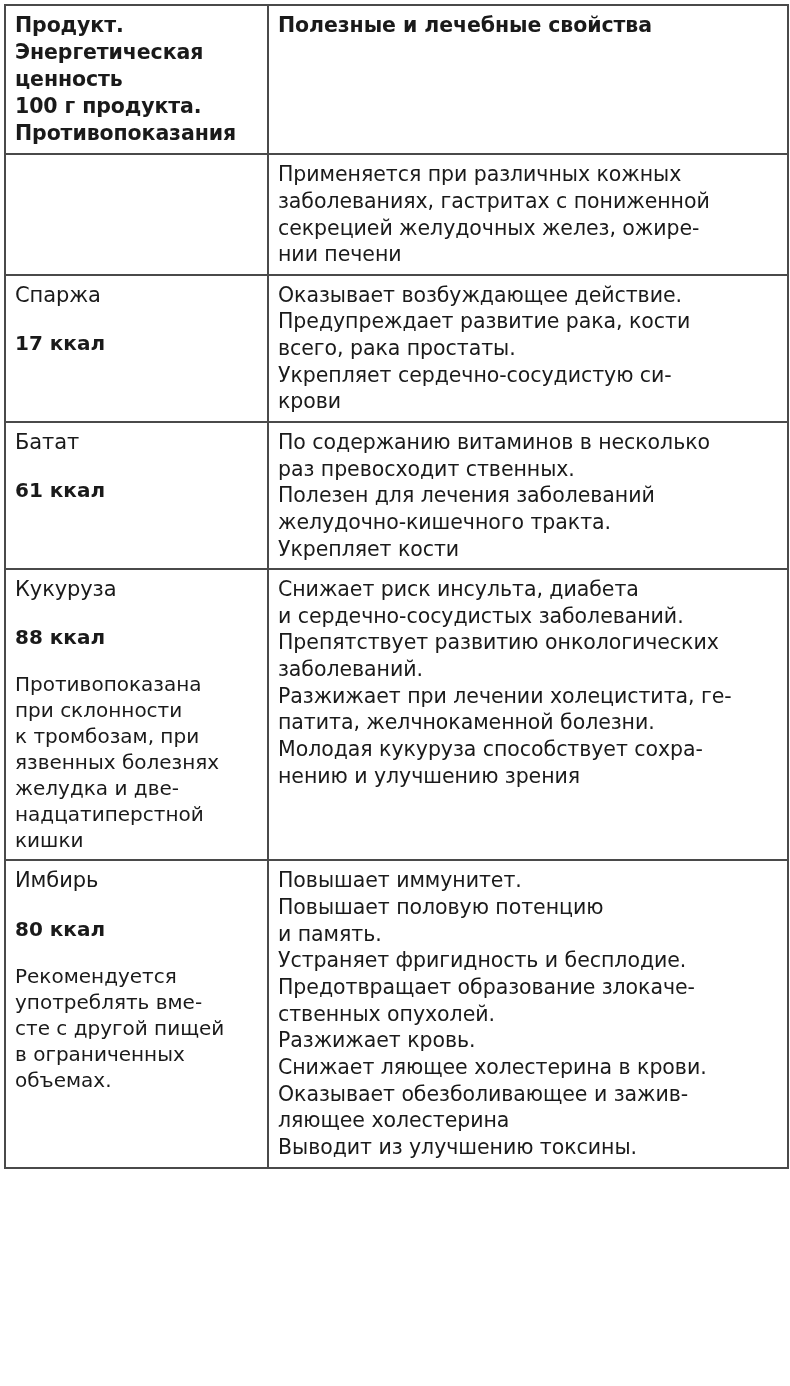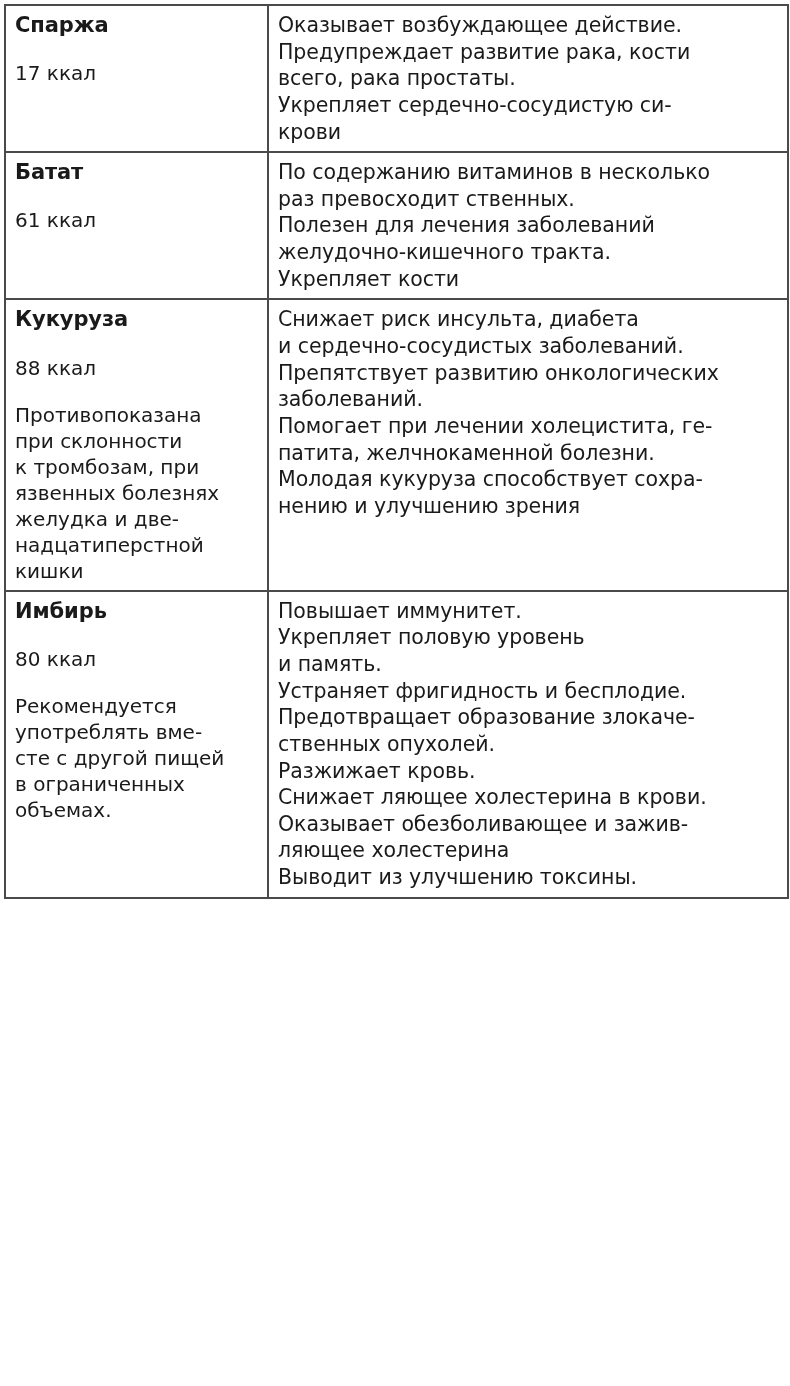--- a/index.html
+++ b/index.html
@@ -52,28 +52,28 @@
 
   .hdr-right {
     font-weight: bold;
     font-size: 20.5px;
     line-height: 1.32;
     letter-spacing: -0.1px;
   }
 
   
   .prod-name {
-    font-weight: bold;
+    font-weight: normal;
     font-size: 21px;
     line-height: 1.25;
     letter-spacing: -0.1px;
     margin: 0 0 2px 0;
   }
   .prod-kcal {
-    font-weight: normal;
+    font-weight: bold;
     font-size: 20px;
     line-height: 1.3;
     margin: 22px 0 0 0;
   }
   .prod-warning {
     font-weight: normal;
     font-size: 20px;
     line-height: 1.30;
     margin: 21px 0 0 0;
   }
@@ -92,21 +92,44 @@
 <body>
 
 <div class="page">
   <table class="nutrition-table">
     <colgroup>
       <col class="col-product">
       <col class="col-props">
     </colgroup>
     <tbody>
 
-
+      <tr>
+        <td class="hdr-cell">
+          <span class="hdr-line">Продукт.</span>
+          <span class="hdr-line">Энергетическая</span>
+          <span class="hdr-line">ценность</span>
+          <span class="hdr-line">100 г продукта.</span>
+          <span class="hdr-line">Противопоказания</span>
+        </td>
+        <td class="hdr-right">
+          <span class="hdr-line">Полезные и лечебные свойства</span>
+        </td>
+      </tr>
+
+      <tr>
+        <td>
+          <div class="prod-name"></div>
+        </td>
+        <td class="props">
+          <span class="pl">Применяется при различных кожных</span>
+          <span class="pl">заболеваниях, гастритах с пониженной</span>
+          <span class="pl">секрецией желудочных желез, ожире-</span>
+          <span class="pl">нии печени</span>
+        </td>
+      </tr>
 
       <tr>
         <td>
           <div class="prod-name">Спаржа</div>
           <div class="prod-kcal">17 ккал</div>
         </td>
         <td class="props">
           <span class="pl">Оказывает возбуждающее действие.</span>
           <span class="pl">Предупреждает развитие рака, кости</span>
           <span class="pl">всего, рака простаты.</span>
@@ -141,42 +164,42 @@
             <span class="wl">желудка и две-</span>
             <span class="wl">надцатиперстной</span>
             <span class="wl">кишки</span>
           </div>
         </td>
         <td class="props">
           <span class="pl">Снижает риск инсульта, диабета</span>
           <span class="pl">и сердечно-сосудистых заболеваний.</span>
           <span class="pl">Препятствует развитию онкологических</span>
           <span class="pl">заболеваний.</span>
-          <span class="pl">Помогает при лечении холецистита, ге-</span>
+          <span class="pl">Разжижает при лечении холецистита, ге-</span>
           <span class="pl">патита, желчнокаменной болезни.</span>
           <span class="pl">Молодая кукуруза способствует сохра-</span>
           <span class="pl">нению и улучшению зрения</span>
         </td>
       </tr>
 
       <tr>
         <td>
           <div class="prod-name">Имбирь</div>
           <div class="prod-kcal">80 ккал</div>
           <div class="prod-warning">
             <span class="wl">Рекомендуется</span>
             <span class="wl">употреблять вме-</span>
             <span class="wl">сте с другой пищей</span>
             <span class="wl">в ограниченных</span>
             <span class="wl">объемах.</span>
           </div>
         </td>
         <td class="props">
           <span class="pl">Повышает иммунитет.</span>
-          <span class="pl">Укрепляет половую уровень</span>
+          <span class="pl">Повышает половую потенцию</span>
           <span class="pl">и память.</span>
           <span class="pl">Устраняет фригидность и бесплодие.</span>
           <span class="pl">Предотвращает образование злокаче-</span>
           <span class="pl">ственных опухолей.</span>
           <span class="pl">Разжижает кровь.</span>
           <span class="pl">Снижает ляющее холестерина в крови.</span>
           <span class="pl">Оказывает обезболивающее и зажив-</span>
           <span class="pl">ляющее холестерина</span>
           <span class="pl">Выводит из улучшению токсины.</span>
         </td>

